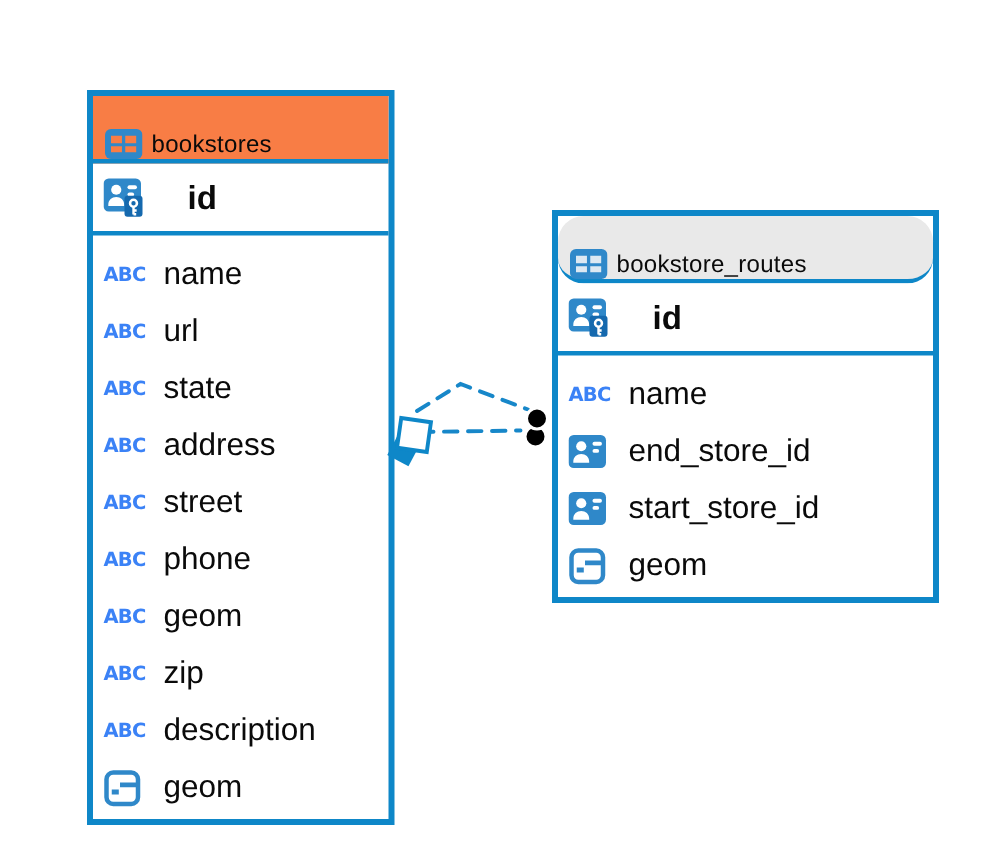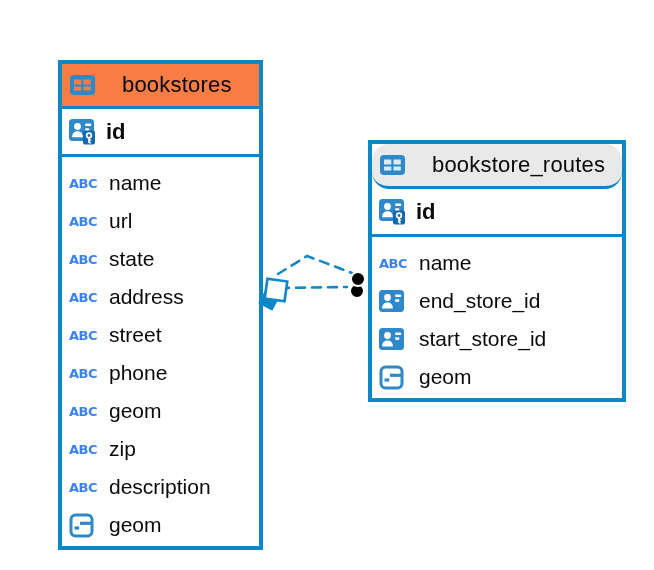--- a/index.html
+++ b/index.html
@@ -4,25 +4,25 @@
 <style>
   html,body{margin:0;padding:0;}
   body{
     width:654px;height:570px;background:#ffffff;position:relative;overflow:hidden;
     font-family:"Liberation Sans", sans-serif;color:#0a0a0a;
   }
   .entity{
     position:absolute;background:#fff;border:4px solid #0E87C8;box-sizing:border-box;z-index:2;
   }
   .entity-header{
-    display:flex;align-items:center;gap:26px;height:42px;padding:0 8px;
-    border-bottom:3px solid #0E87C8;font-size:22px;letter-spacing:.2px;
+    display:flex;align-items:flex-end;gap:5px;height:42px;padding:0 8px;
+    border-bottom:3px solid #0E87C8;font-size:16px;letter-spacing:.2px;
   }
   .pk-row{
-    display:flex;align-items:center;gap:5px;height:45px;padding:0 7px;
+    display:flex;align-items:center;gap:24px;height:45px;padding:0 7px;
     border-bottom:3px solid #0E87C8;font-size:22px;font-weight:bold;
   }
   .cols{padding:7px 7px 2px 7px;display:flex;flex-direction:column;}
   .col-row{display:flex;align-items:center;gap:8px;height:38px;font-size:21px;}
   .icon-cell{width:32px;display:flex;align-items:center;justify-content:flex-start;flex:0 0 32px;}
   .abc-icon{
     font-family:"DejaVu Sans", sans-serif;font-weight:bold;font-size:13px;
     color:#3b82f6;letter-spacing:-0.5px;
   }
   .connector{position:absolute;left:252px;top:232px;width:126px;height:94px;z-index:5;}

